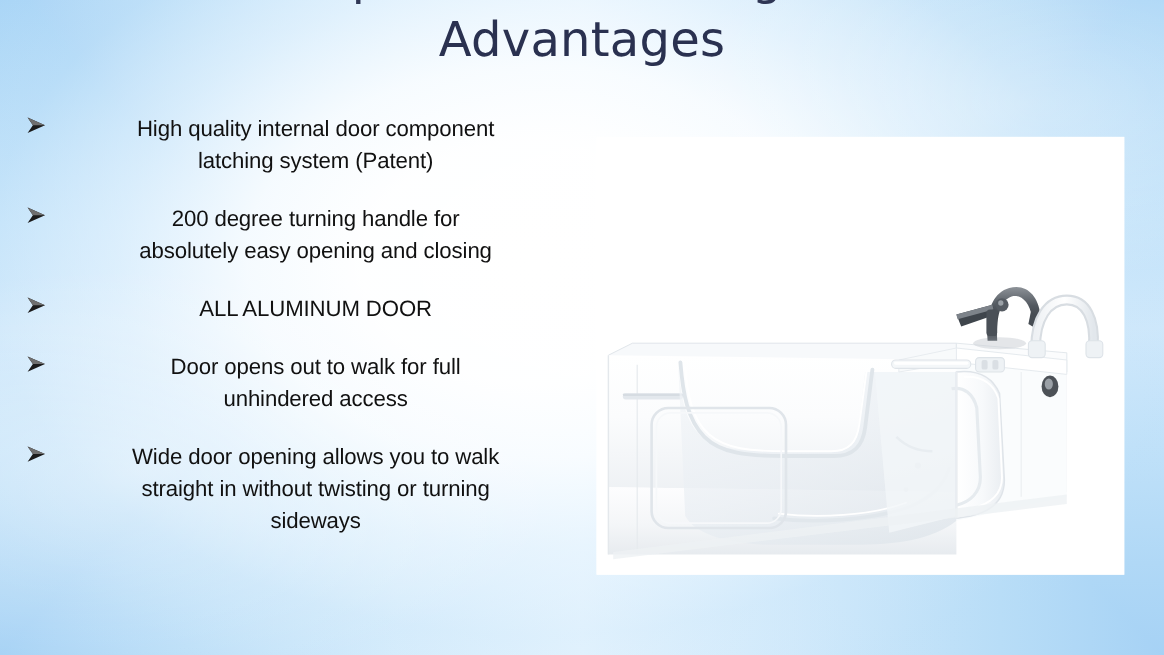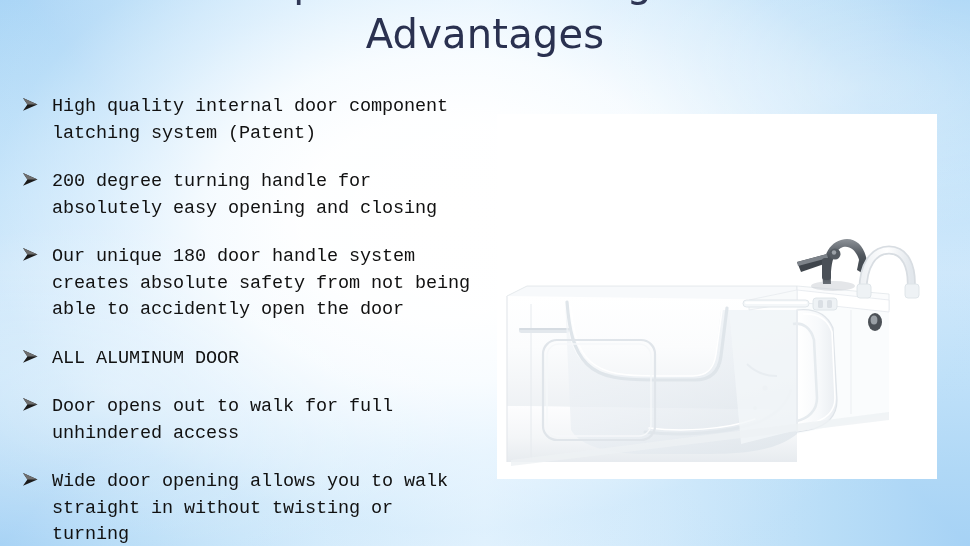--- a/index.html
+++ b/index.html
@@ -111,26 +111,27 @@
     width: 30px;
     padding-top: 3px;
     text-align: left;
     color: #1d1d1d;
     line-height: 1;
   }
   .bullet-marker svg { display: block; }
 
   .bullet-text {
     flex: 1 1 auto;
-    font-family: Liberation Mono, monospace;
+    font-family: Liberation Sans, sans-serif;
     font-size: 18.5px;
     line-height: 26.5px;
     color: #111111;
     white-space: pre-line;
     letter-spacing: -0.1px;
+    text-align: center;
   }
 
   
   #image-panel {
     position: absolute;
     left: 497px;
     top: 114px;
     width: 440px;
     height: 365px;
     background: #ffffff;
@@ -182,31 +183,20 @@
       <span class="bullet-marker">
         <svg width="17" height="15" viewBox="0 0 17 15" aria-hidden="true">
           <path d="M1 1 L15.5 7.4 L1 13.8 L5.4 7.4 Z" fill="#1b1b1b"></path>
           <path d="M1 1 L15.5 7.4 L5.4 7.4 Z" fill="#6f6f6f"></path>
         </svg>
       </span>
       <span class="bullet-text">200 degree turning handle for
 absolutely easy opening and closing</span>
     </div>
 
-    <div class="bullet-row">
-      <span class="bullet-marker">
-        <svg width="17" height="15" viewBox="0 0 17 15" aria-hidden="true">
-          <path d="M1 1 L15.5 7.4 L1 13.8 L5.4 7.4 Z" fill="#1b1b1b"></path>
-          <path d="M1 1 L15.5 7.4 L5.4 7.4 Z" fill="#6f6f6f"></path>
-        </svg>
-      </span>
-      <span class="bullet-text">Our unique 180 door handle system
-creates absolute safety from not being
-able to accidently open the door</span>
-    </div>
 
     <div class="bullet-row">
       <span class="bullet-marker">
         <svg width="17" height="15" viewBox="0 0 17 15" aria-hidden="true">
           <path d="M1 1 L15.5 7.4 L1 13.8 L5.4 7.4 Z" fill="#1b1b1b"></path>
           <path d="M1 1 L15.5 7.4 L5.4 7.4 Z" fill="#6f6f6f"></path>
         </svg>
       </span>
       <span class="bullet-text">ALL ALUMINUM DOOR</span>
     </div>

